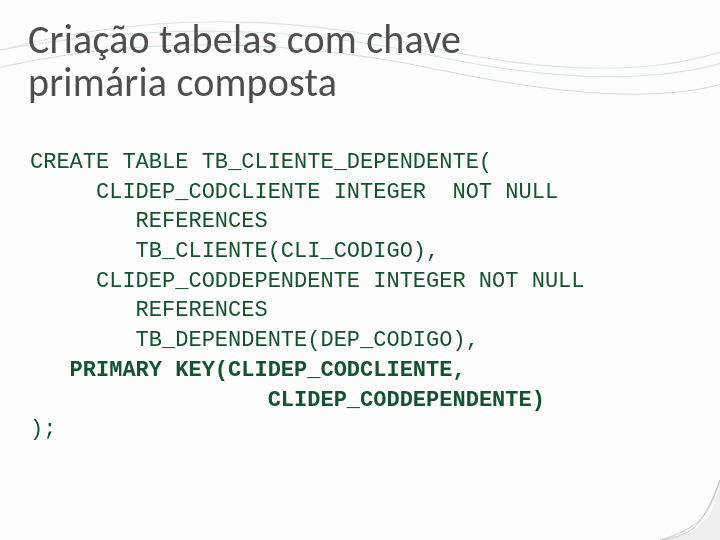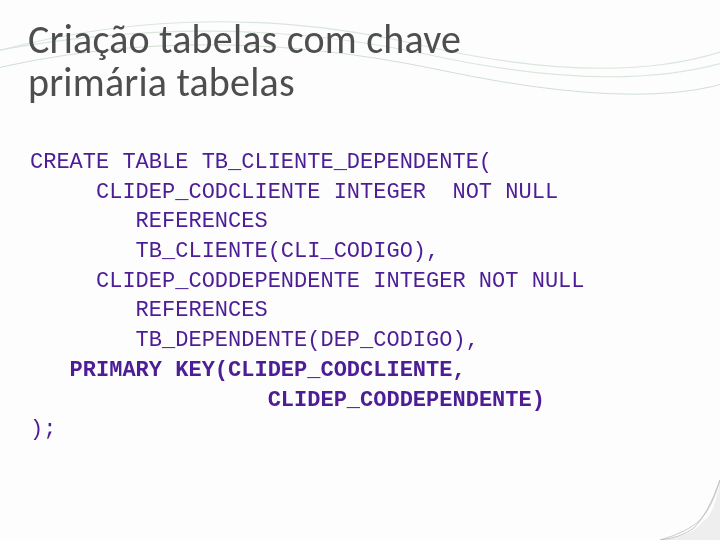--- a/index.html
+++ b/index.html
@@ -35,21 +35,21 @@
     letter-spacing: 0.2px;
   }
   .code-block {
     position: absolute;
     top: 148px;
     left: 30px;
     right: 30px;
     font-family: "Courier New", Courier, monospace;
     font-size: 22px;
     line-height: 1.35;
-    color: #4c1d95;
+    color: #14532d;
     white-space: pre;
   }
   .code-block .bold { font-weight: 700; }
   .corner-curl {
     position: absolute;
     right: 0;
     bottom: 0;
     width: 60px;
     height: 60px;
   }
@@ -60,21 +60,21 @@
 <div class="slide">
 
   <svg class="deco-lines" viewBox="0 0 720 540" preserveAspectRatio="none">
     <path d="M -50 65 Q 180 -10 420 45 T 780 25" stroke="#d9e6dc" stroke-width="1.2" fill="none"></path>
     <path d="M -50 60 Q 200 5 430 55 T 780 40" stroke="#d9e6dc" stroke-width="1.2" fill="none"></path>
     <path d="M -50 80 Q 180 15 440 70 T 780 55" stroke="#d0e0d4" stroke-width="1" fill="none"></path>
   </svg>
 
   <h1 class="title">
     <span>Criação tabelas com chave</span><br>
-    <span>primária tabelas</span>
+    <span>primária composta</span>
   </h1>
 
   <div class="code-block"><span>CREATE TABLE TB_CLIENTE_DEPENDENTE(</span>
 <span>     CLIDEP_CODCLIENTE INTEGER  NOT NULL</span>
 <span>        REFERENCES</span>
 <span>        TB_CLIENTE(CLI_CODIGO),</span>
 <span>     CLIDEP_CODDEPENDENTE INTEGER NOT NULL</span>
 <span>        REFERENCES</span>
 <span>        TB_DEPENDENTE(DEP_CODIGO),</span>
 <span>   </span><span class="bold">PRIMARY KEY(CLIDEP_CODCLIENTE,</span>

